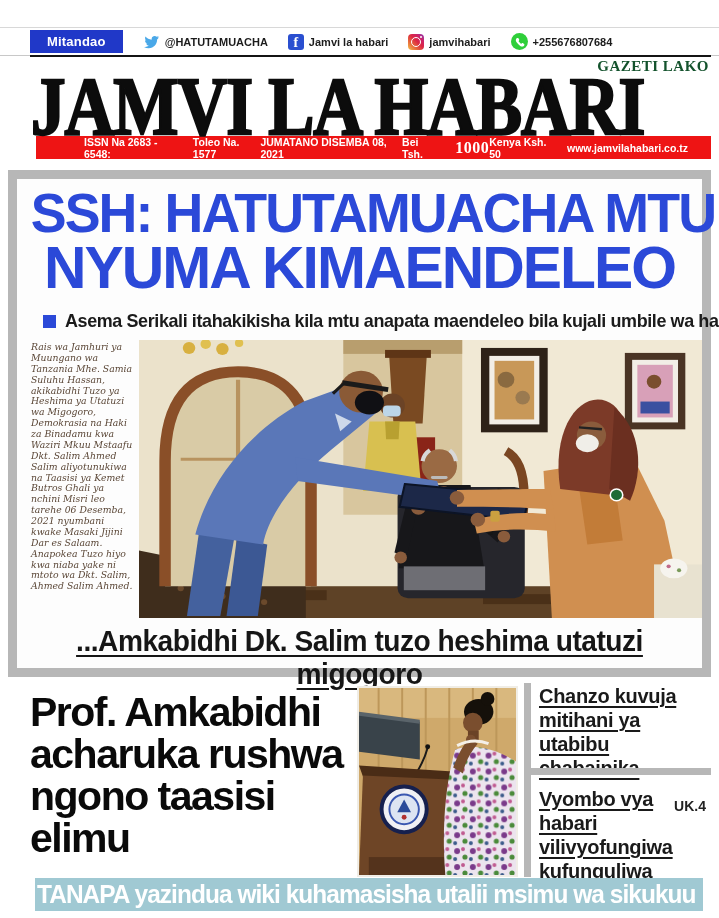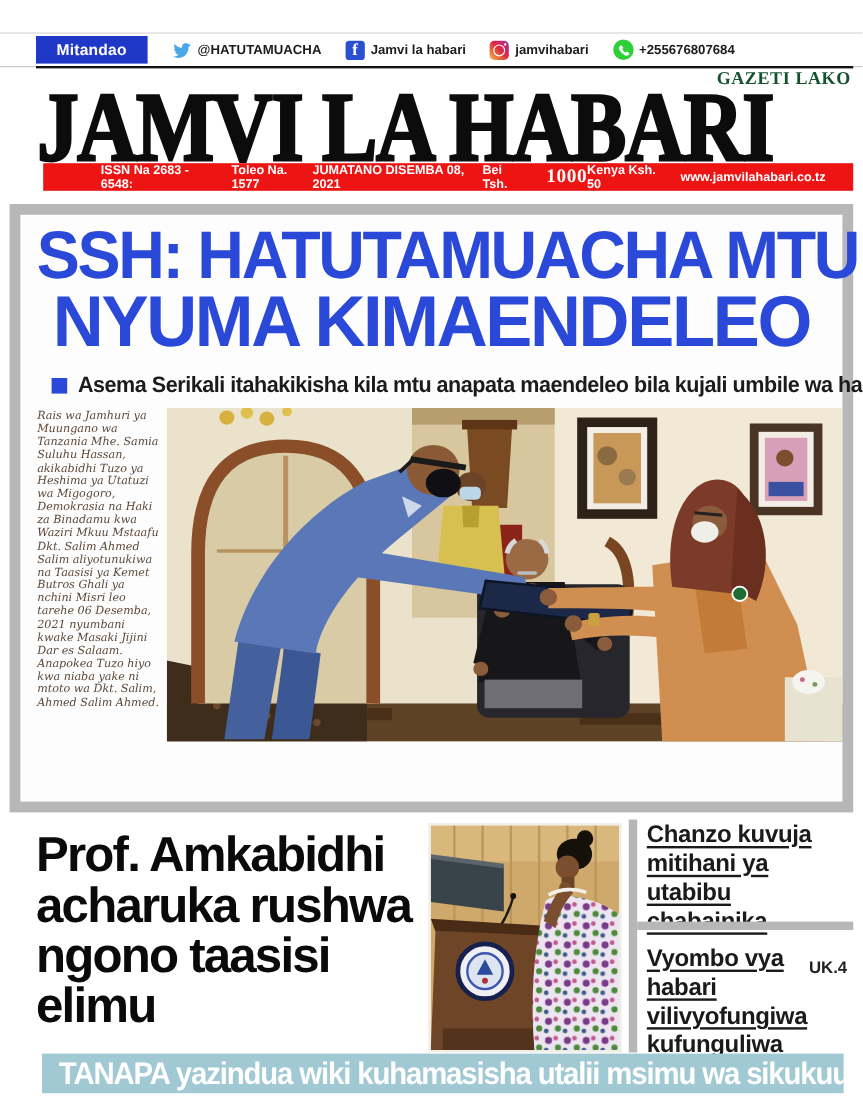--- a/index.html
+++ b/index.html
@@ -85,21 +85,21 @@
   .rc-item { position:absolute; left:0; width:173px; }
   .rc-item-1 { top:0; }
   .rc-item-2 { top:103px; }
   .rc-headline { font-size:20px; line-height:24px; font-weight:bold; color:#1a1a1a;
     letter-spacing:-0.3px; text-decoration:underline; text-underline-offset:3px; }
   .rc-ref { text-align:right; font-size:14px; font-weight:bold; color:#222; margin-top:18px;
     padding-right:6px; }
   .h-divider { position:absolute; left:531px; top:768px; width:180px; height:7px; background:#b7b7b7; }
   
   .tanapa-bar { position:absolute; left:35px; top:878px; width:668px; height:33px;
-    background:#a0c9d3; display:flex; align-items:center; padding:0 14px; }
+    background:#a0c9d3; display:flex; align-items:center; padding:0 2px; }
   .tanapa-text { flex:1; color:#ffffff; font-size:26px; font-weight:bold; letter-spacing:-1px;
     white-space:nowrap; transform:scaleX(0.94); transform-origin:left center; }
 </style>
 </head>
 <body>
 
 <div class="page">
 
   <div class="social-bar">
     <div class="mitandao-btn">Mitandao</div>
@@ -248,20 +248,23 @@
             <circle cx="325" cy="181" r="7" fill="#8a5c3c"></circle>
             <rect x="337" y="172" width="9" height="11" rx="2" fill="#caa040"></rect>
             <circle cx="458" cy="156" r="6" fill="#1e6b34" stroke="#fff" stroke-width="1.5"></circle>
 
             <rect x="494" y="226" width="46" height="54" fill="#e8e2d0"></rect>
             <ellipse cx="513" cy="230" rx="13" ry="10" fill="#f6f4ee"></ellipse>
             <circle cx="508" cy="228" r="2" fill="#c06a8a"></circle>
               <circle cx="518" cy="232" r="2" fill="#7a9a5a"></circle>
           </svg>
         </div>
+      </div>
+      <div class="photo-caption">
+        <span>...Amkabidhi Dk. Salim tuzo heshima utatuzi migogoro</span>
       </div>
     </div>
   </div>
 
   <div class="prof-headline">Prof. Amkabidhi acharuka rushwa ngono taasisi elimu</div>
 
   <div class="podium-photo">
     <svg viewBox="0 0 160 188" preserveAspectRatio="none">
       <defs>
         <pattern id="floral" width="16" height="16" patternUnits="userSpaceOnUse">

